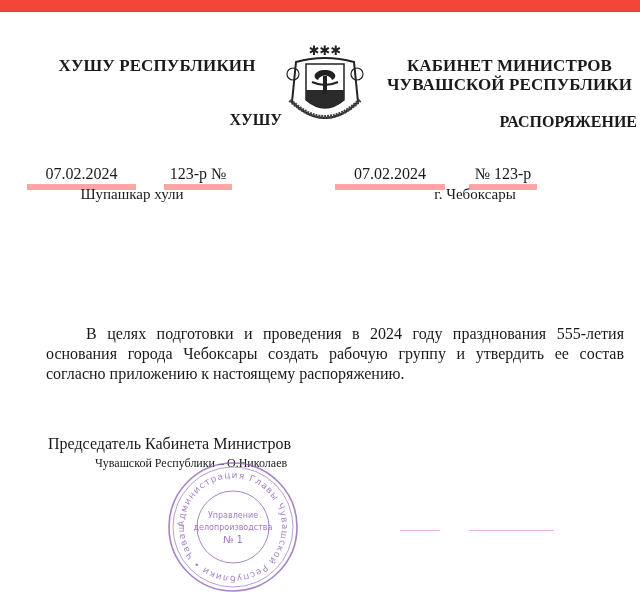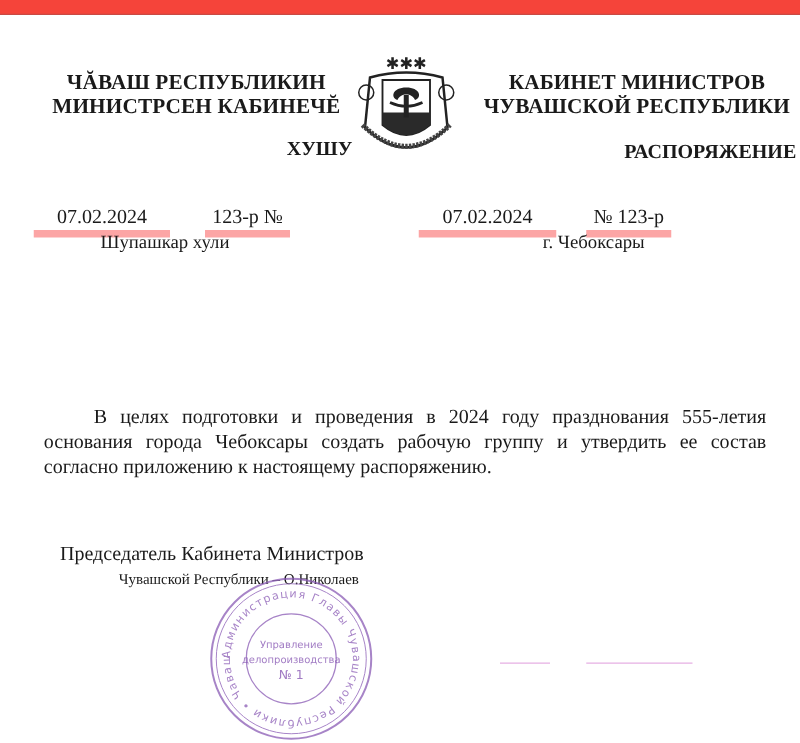--- a/index.html
+++ b/index.html
@@ -11,35 +11,34 @@
   .topbar { position:absolute; left:0; top:0; width:640px; height:11px; background:#f5443a; border-bottom:1px solid #c94a44; }
   .hdr { position:absolute; font-weight:bold; text-align:center; font-size:17px; line-height:19px; letter-spacing:0.1px; }
   .hdr-left { left:32px; width:250px; top:56px; }
   .hdr-right { left:382px; width:255px; top:56px; }
   .hdr-sub { position:absolute; font-weight:bold; font-size:16px; text-align:center; }
   .hdr-sub.left { left:32px; width:250px; top:111px;text-align:right; }
   .hdr-sub.right { left:382px; width:255px; top:113px;text-align:right; }
   .emblem { position:absolute; left:284px; top:42px; width:82px; height:86px; }
   .field { position:absolute; font-size:16px; text-align:center; border-bottom:6px solid #fca5a5; height:20px; line-height:19px; }
   .place { position:absolute; font-size:15px; text-align:center; }
-  .body-text { position:absolute; left:35px; width:578px; top:324px; font-size:16px; line-height:20px; text-align:justify; }
+  .body-text { position:absolute; left:46px; width:578px; top:324px; font-size:16px; line-height:20px; text-align:justify; }
   .body-text .indent { display:inline-block; width:40px; }
   .sig1 { position:absolute; left:48px; top:435px; font-size:16px; }
   .sig2 { position:absolute; left:95px; top:456px; font-size:12px; }
   .stamp { position:absolute; left:165px; top:460px; width:135px; height:134px; }
   .pinkline { position:absolute; height:1px; background:#e6b0e4; }
 </style>
 </head>
 <body>
 
 <div class="topbar"></div>
 
 <div class="hdr hdr-left">
-  <div>ЧĂВАШ РЕСПУБЛИКИН</div>
-  <div>МИНИСТРСЕН КАБИНЕЧĔ</div>
+  <div>ХУШУ РЕСПУБЛИКИН</div>
 </div>
 <div class="hdr-sub left">ХУШУ</div>
 
 <svg class="emblem" viewBox="0 0 82 86">
   <g fill="#222">
     <text x="41" y="13" font-size="13" text-anchor="middle" font-family="DejaVu Sans, sans-serif">✱✱✱</text>
   </g>
   <path d="M12 20 Q41 12 70 20 L74 60 Q41 92 8 60 Z" fill="none" stroke="#222" stroke-width="2"></path>
   <path d="M22 22 H60 V58 Q41 74 22 58 Z" fill="#fff" stroke="#222" stroke-width="1.5"></path>
   <path d="M22 48 H60 V58 Q41 74 22 58 Z" fill="#2a2a2a"></path>

